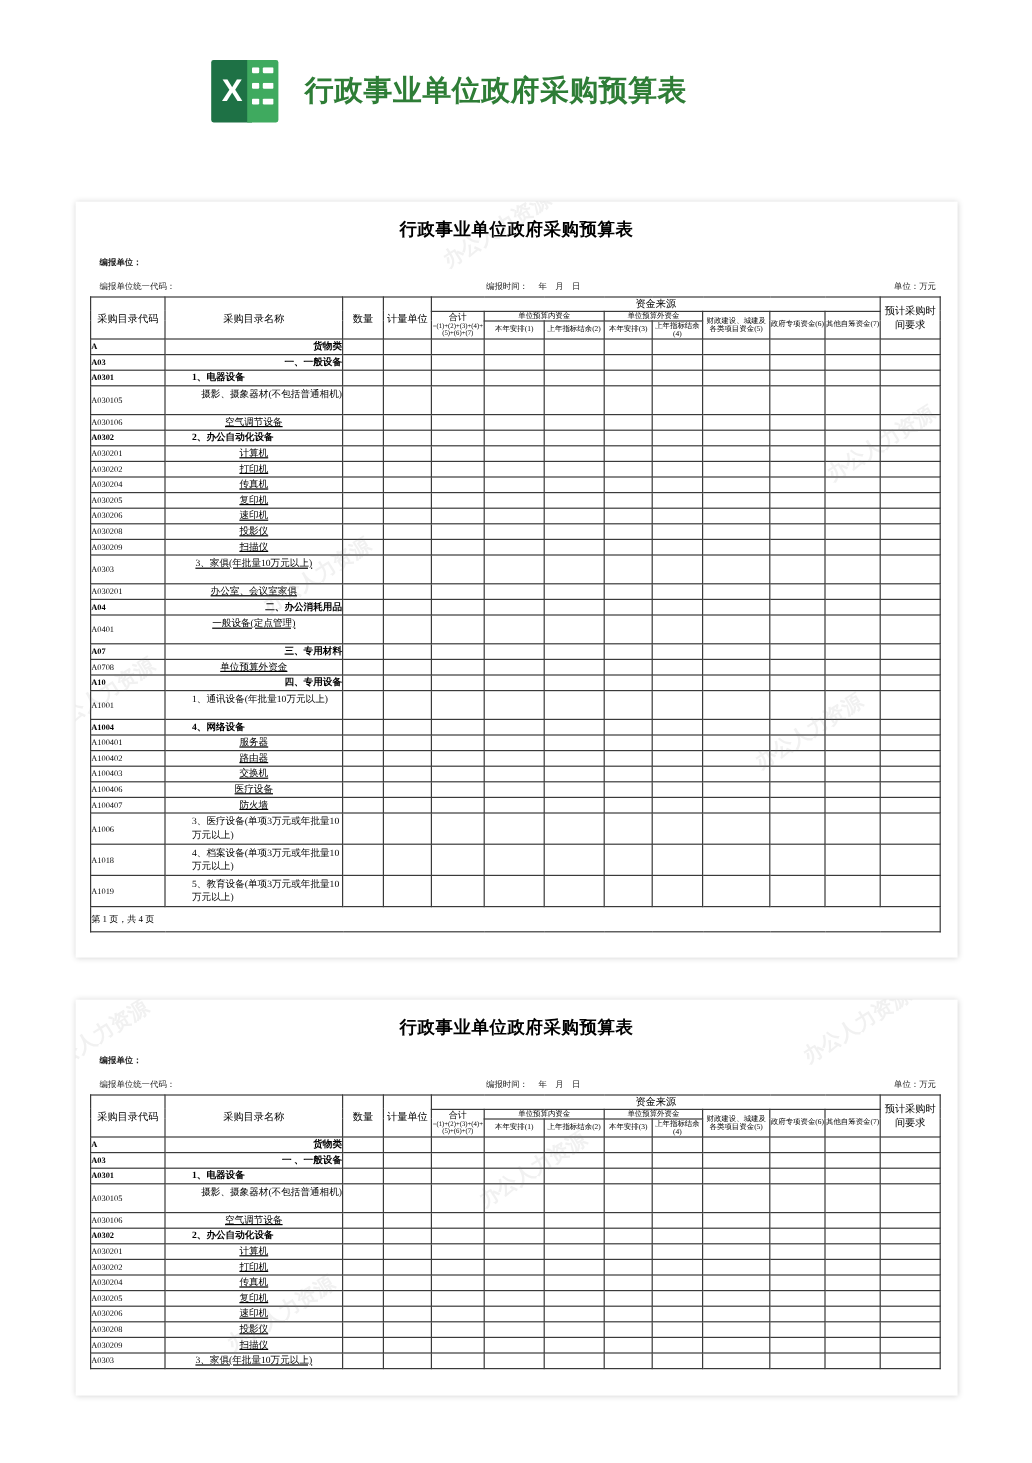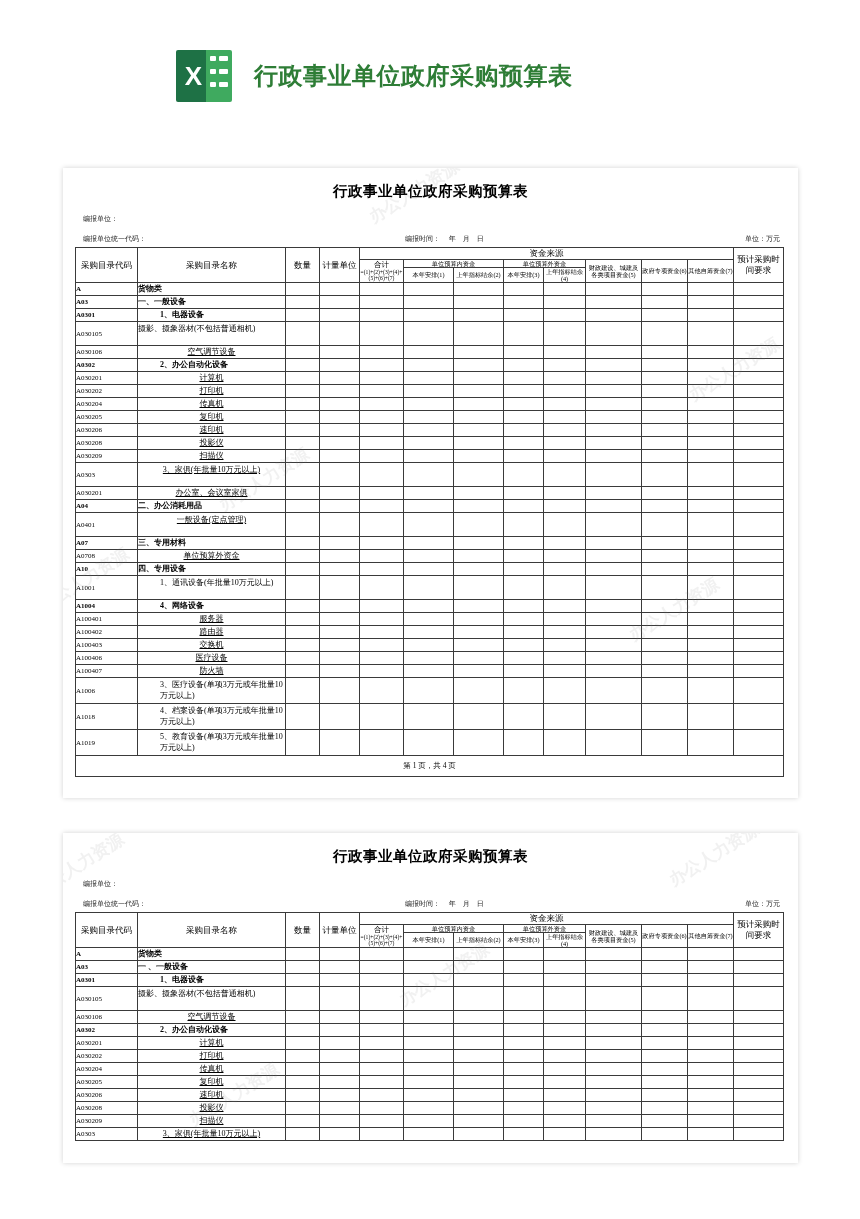--- a/index.html
+++ b/index.html
@@ -102,21 +102,21 @@
     font-family: "Liberation Sans", "DejaVu Sans", sans-serif;
   }
   .meta-row {
     position: relative;
     font-size: 7px;
     color: #222;
     height: 13px;
     line-height: 13px;
     font-family: "Liberation Serif", "DejaVu Serif", serif;
   }
-  .meta-row.first { margin-top: 12px; padding-left: 8px; }
+  .meta-row.first { margin-top: 12px; padding-left: 8px; font-weight: bold; }
   .meta-row.second { margin-top: 7px; padding-left: 8px; }
   .meta-mid {
     position: absolute; left: 330px; top: 0;
     white-space: pre;
   }
   .meta-right { position: absolute; right: 6px; top: 0; }
 
   
   table.grid {
     border-collapse: collapse;
@@ -151,30 +151,29 @@
     white-space: nowrap;
     font-family: "Liberation Serif", "DejaVu Serif", serif;
   }
   td.name {
     font-size: 8px;
     padding: 0 2px 0 4px;
     height: 12px;
     line-height: 12px;
   }
   td.name.c  { text-align: center; text-decoration: underline; }
-  td.name.l  { text-align: left; }
+  td.name.l  { text-align: right; }
   td.name.ind { text-align: left; padding-left: 22px; }
   tr.bold td { font-weight: bold; }
   tr.tall td { height: 24px; }
   tr.tall2 td { height: 26px; }
   tr.tall td.name, tr.tall2 td.name { line-height: 11px; vertical-align: top; padding-top: 1px; }
   td.blank { height: 12px; }
   td.foot {
     font-size: 7.5px;
-    text-align: center;
     height: 20px;
     line-height: 20px;
     border-left: 0; border-right: 0;
   }
 
   
   .wm {
     position: absolute;
     color: rgba(130,130,130,0.11);
     font-size: 17px;

